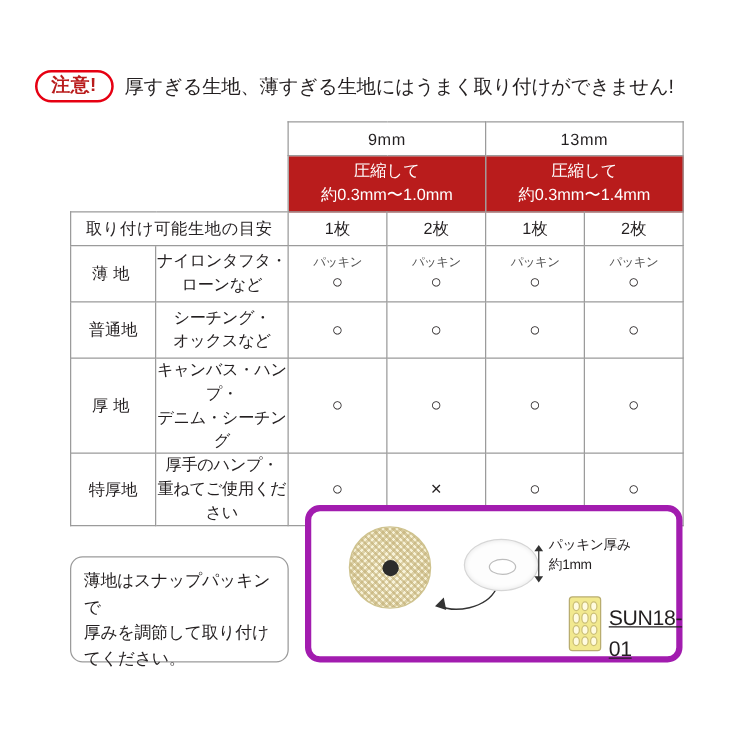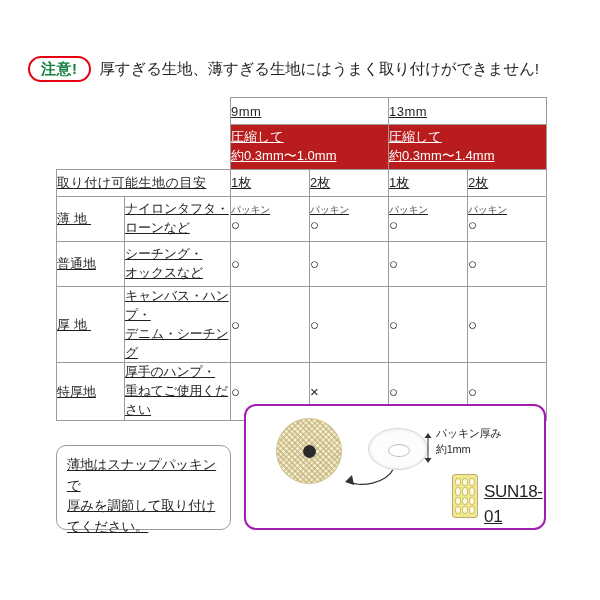--- a/index.html
+++ b/index.html
@@ -12,21 +12,21 @@
     overflow:hidden;
   }
 
   
   .notice{
     position:absolute;left:28px;top:56px;
     display:flex;align-items:center;gap:9px;
   }
   .notice-badge{
     border:2px solid #e60012;
-    color:#15803d;
+    color:#b91c1c;
     border-radius:13px;
     padding:3px 11px 4px 11px;
     font-size:15px;
     font-weight:bold;
     line-height:1;
     letter-spacing:0.5px;
     white-space:nowrap;
   }
   .notice-text{
     font-size:15.5px;
@@ -37,25 +37,24 @@
   
   .tbl{
     position:absolute;
     left:56px;top:97px;
     width:490px;
     border-collapse:collapse;
     table-layout:fixed;
   }
   .tbl td{
     border:1px solid #9b9b9b;
-    text-align:left;
+    text-align:center;
     vertical-align:middle;
     font-size:13px;
     padding:0;
-    text-decoration:underline;
   }
   .blank{border:none !important;background:#fff;}
   .hdr-size{
     height:26px;
     font-size:17px;
     letter-spacing:0.5px;
   }
   .hdr-comp{
     background:#b91c1c;
     color:#ffffff;
@@ -117,27 +116,26 @@
     left:0;top:41px;
     width:175px;height:85px;
     border:1px solid #9b9b9b;
     border-radius:10px;
     box-sizing:border-box;
     padding:9px 10px;
     font-size:13.5px;
     line-height:1.52;
     letter-spacing:-0.2px;
     background:#fff;
-    text-decoration:underline;
   }
   .rounded-box{
     position:absolute;
     left:188px;top:0;
     width:302px;height:126px;
-    border:2px solid #a21caf;
+    border:5px solid #a21caf;
     border-radius:12px;
     box-sizing:border-box;
     background:#fff;
   }
 
   
   .disc{
     position:absolute;left:30px;top:12px;width:66px;height:66px;
     border-radius:50%;
     background:

